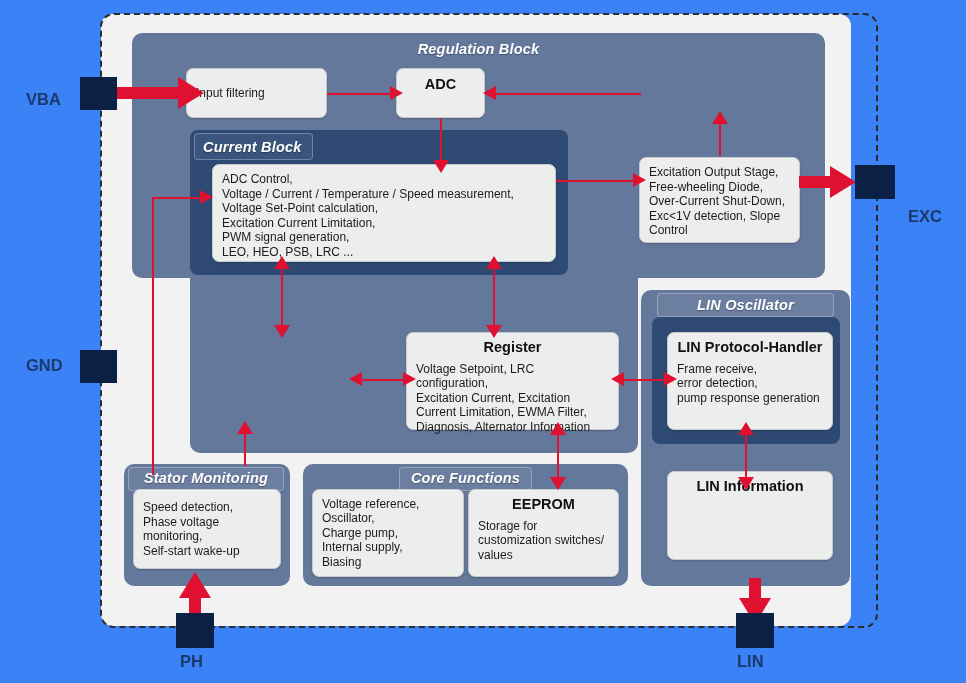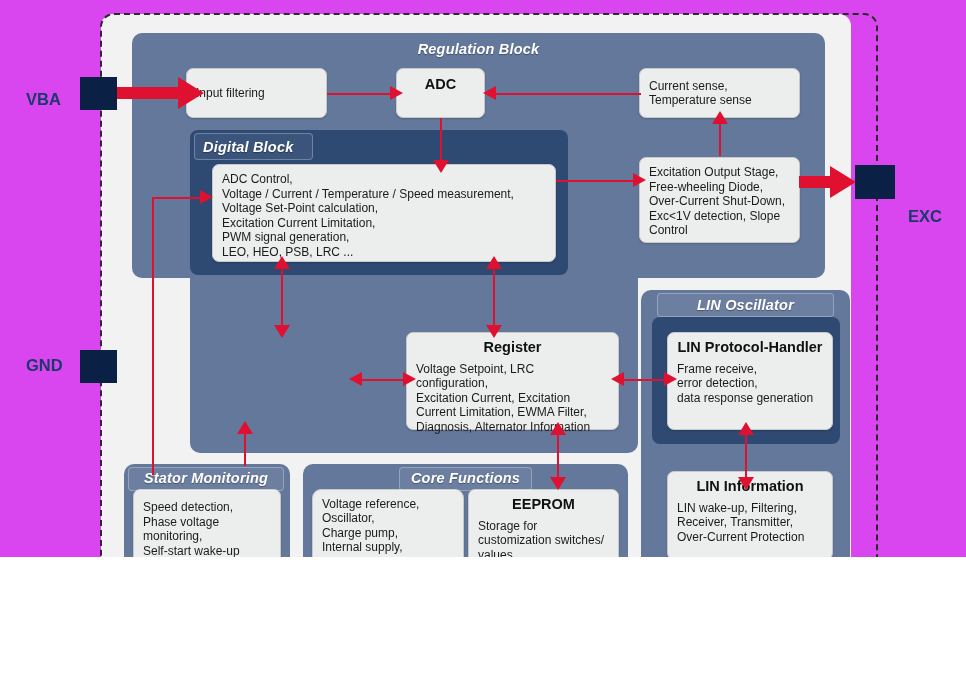--- a/index.html
+++ b/index.html
@@ -1,17 +1,17 @@
 <!DOCTYPE html>
 <html><head>
 <meta charset="utf-8">
 <style>
   html,body{margin:0;padding:0;background:#ffffff;}
   body{width:966px;height:683px;font-family:"Liberation Sans",sans-serif;}
-  #stage{position:relative;width:966px;height:557px;overflow:hidden;background:#d946ef;}
+  #stage{position:relative;width:966px;height:683px;overflow:hidden;background:#3b82f6;}
 
   
   .abs{position:absolute;box-sizing:border-box;}
 
   
   .chip-outline{
     border:2px dashed #2b2b2b;
     border-radius:14px;
     background:transparent;
     z-index:1;
@@ -107,21 +107,21 @@
 
   <div class="abs chip-body" style="left:101px;top:14px;width:750px;height:612px;"></div>
 
   <div class="abs chip-outline" style="left:100px;top:13px;width:778px;height:615px;"></div>
 
   <div class="abs grp" style="left:132px;top:33px;width:693px;height:245px;"></div>
   <div class="abs grp-title" style="left:132px;top:41px;width:693px;">Regulation Block</div>
 
   <div class="abs grp-dark" style="left:190px;top:130px;width:378px;height:145px;"></div>
   <div class="abs grp-title-tab" style="left:194px;top:133px;width:119px;height:27px;"></div>
-  <div class="abs grp-title" style="left:194px;top:139px;width:119px;text-align:left;padding-left:9px;box-sizing:border-box;">Digital Block</div>
+  <div class="abs grp-title" style="left:194px;top:139px;width:119px;text-align:left;padding-left:9px;box-sizing:border-box;">Current Block</div>
 
   <div class="abs grp" style="left:190px;top:278px;width:448px;height:175px;border-radius:0 0 10px 10px;"></div>
   <div class="abs grp" style="left:190px;top:266px;width:378px;height:30px;border-radius:0;"></div>
 
   <div class="abs grp" style="left:641px;top:290px;width:209px;height:296px;"></div>
   <div class="abs grp-title-tab" style="left:657px;top:293px;width:177px;height:24px;"></div>
   <div class="abs grp-title" style="left:657px;top:297px;width:177px;">LIN Oscillator</div>
   <div class="abs grp-dark" style="left:652px;top:317px;width:188px;height:127px;"></div>
 
   <div class="abs grp" style="left:124px;top:464px;width:166px;height:122px;"></div>
@@ -213,24 +213,20 @@
   </svg>
 
   <div class="abs box vcenter" style="left:186px;top:68px;width:141px;height:50px;">
     <span class="bl">Input filtering</span>
   </div>
 
   <div class="abs box vcenter center" style="left:396px;top:68px;width:89px;height:50px;">
     <span class="bt solo">ADC</span>
   </div>
 
-  <div class="abs box vcenter" style="left:639px;top:68px;width:161px;height:50px;">
-    <span class="bl">Current sense,
-Temperature sense</span>
-  </div>
 
   <div class="abs box" style="left:639px;top:157px;width:161px;height:86px;">
     <span class="bl">Excitation Output Stage,
 Free-wheeling Diode,
 Over-Current Shut-Down,
 Exc&lt;1V detection, Slope
 Control</span>
   </div>
 
   <div class="abs box" style="left:212px;top:164px;width:344px;height:98px;">
@@ -248,38 +244,35 @@
     <span class="bl">Voltage Setpoint, LRC configuration,
 Excitation Current, Excitation
 Current Limitation, EWMA Filter,
 Diagnosis, Alternator Information</span>
   </div>
 
   <div class="abs box" style="left:667px;top:332px;width:166px;height:98px;">
     <span class="bt">LIN Protocol-Handler</span>
     <span class="bl">Frame receive,
 error detection,
-data response generation</span>
+pump response generation</span>
   </div>
 
   <div class="abs box" style="left:667px;top:471px;width:166px;height:89px;">
     <span class="bt">LIN Information</span>
-    <span class="bl">LIN wake-up, Filtering,
-Receiver, Transmitter,
-Over-Current Protection</span>
   </div>
 
   <div class="abs box vcenter" style="left:133px;top:489px;width:148px;height:80px;">
     <span class="bl">Speed detection,
 Phase voltage
 monitoring,
 Self-start wake-up</span>
   </div>
 
-  <div class="abs box vcenter" style="left:312px;top:489px;width:152px;height:88px;border-radius:9px;">
+  <div class="abs box vcenter" style="left:312px;top:489px;width:152px;height:88px;">
     <span class="bl">Voltage reference,
 Oscillator,
 Charge pump,
 Internal supply,
 Biasing</span>
   </div>
 
   <div class="abs box center" style="left:468px;top:489px;width:151px;height:88px;">
     <span class="bt">EEPROM</span>
     <span class="bl">Storage for

